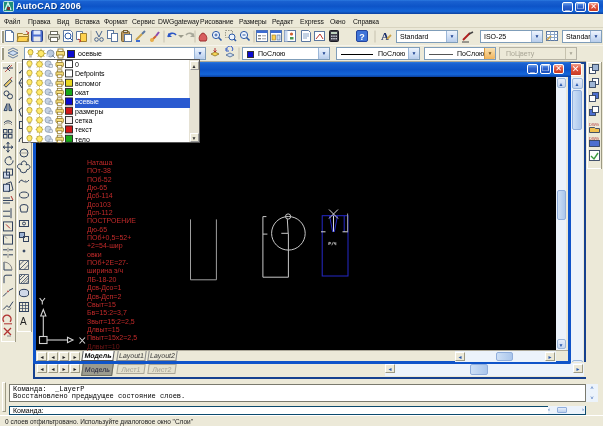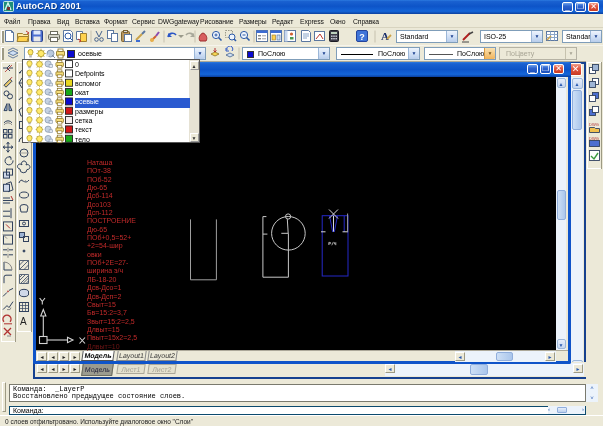--- a/index.html
+++ b/index.html
@@ -24,21 +24,21 @@
 </style></head><body>
 <div id="app">
 
 <div class="abs" id="titlebar">
  <svg class="abs" style="left:3px;top:1px" width="11" height="11">
         <rect x="0" y="0" width="11" height="11" rx="2" fill="#bfe8e2"></rect>
         <rect x="1" y="1" width="9" height="9" fill="#1f8f7a"></rect>
         <path d="M2,9 L5,2 L8,9" stroke="#d8f5ef" stroke-width="1.4" fill="none"></path>
         <rect x="4" y="6" width="3" height="3" fill="#7a2f2f"></rect>
       </svg>
- <div class="abs ttl">AutoCAD 2001</div>
+ <div class="abs ttl">AutoCAD 2006</div>
  <div class="abs capbtn capblue" style="left:562px">_</div>
  <div class="abs capbtn capblue" style="left:575px">❐</div>
  <div class="abs capbtn capred" style="left:588px">✕</div>
 </div>
 
 <div class="abs" id="menubar">
  <div class="abs mi" style="left:4px">Файл</div>
  <div class="abs mi" style="left:28px">Правка</div>
  <div class="abs mi" style="left:57px">Вид</div>
  <div class="abs mi" style="left:75px">Вставка</div>

